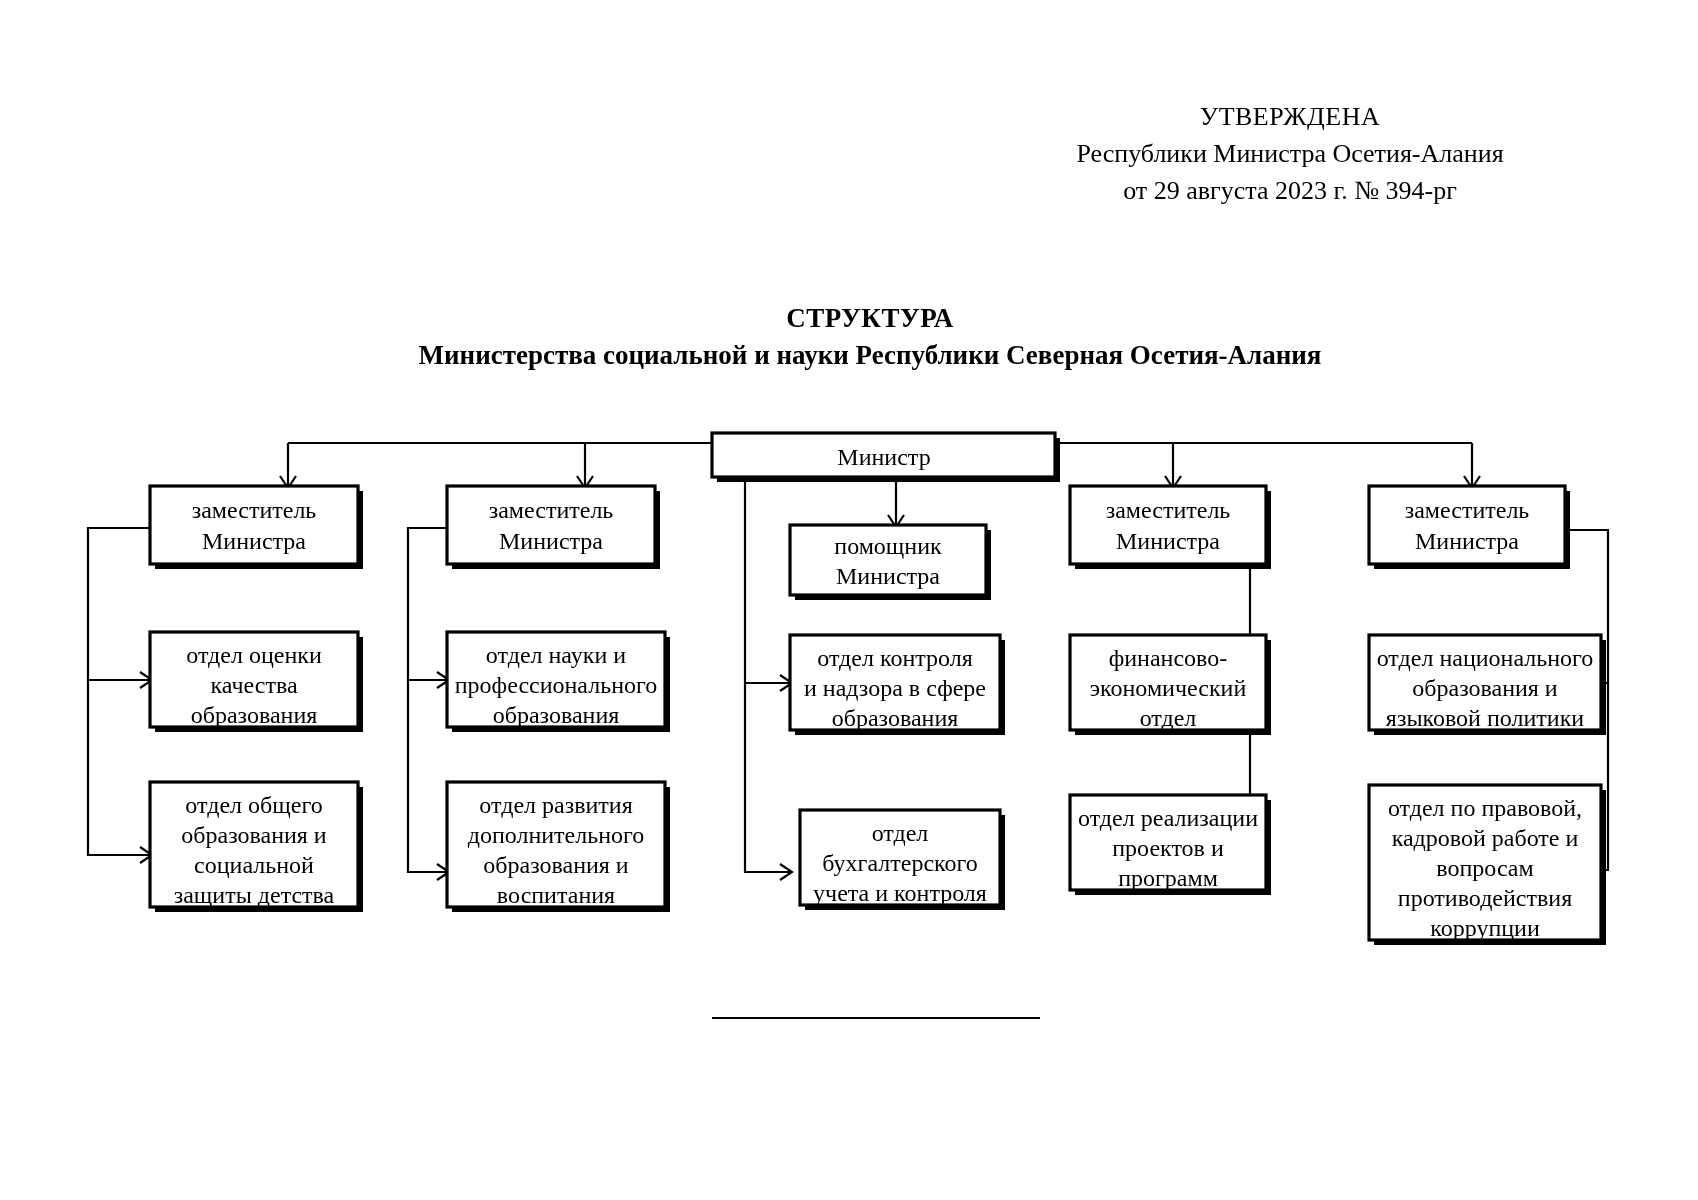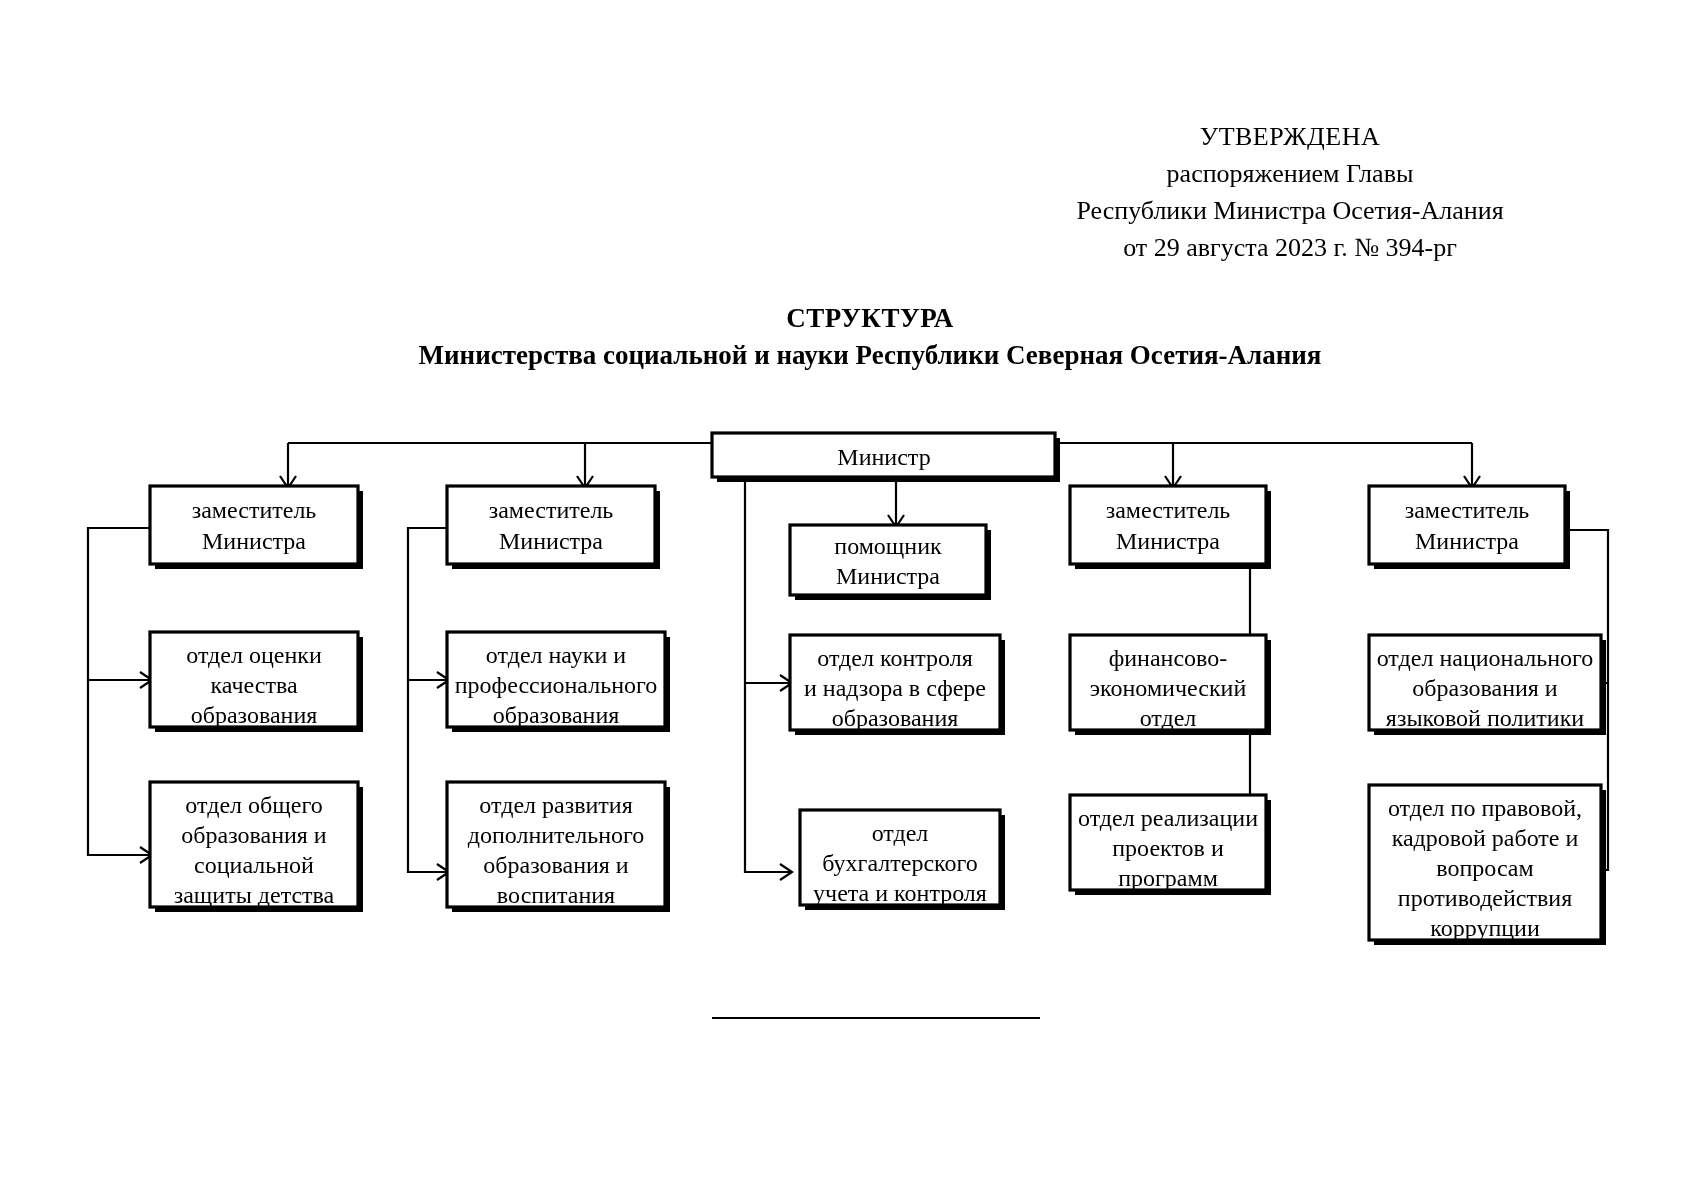--- a/index.html
+++ b/index.html
@@ -21,21 +21,20 @@
     position: absolute;
     top: 98px;
     left: 1020px;
     width: 540px;
     text-align: center;
     font-size: 26px;
     line-height: 37px;
   }
   #approval-block .line-caps {
     letter-spacing: 0.5px;
-    margin-top: 20px;
   }
 
   
   #doc-title-wrap {
     position: absolute;
     top: 300px;
     left: 0;
     width: 1698px;
     text-align: center;
     padding-left: 21px;
@@ -88,21 +87,20 @@
   .rule-line {
     stroke: #000000;
     stroke-width: 2.2;
   }
 </style>
 </head>
 <body>
 
 <div id="approval-block">
   <div class="line-caps">УТВЕРЖДЕНА</div>
-  <div>распоряжением Главы</div>
   <div>Республики Министра Осетия-Алания</div>
   <div>от  29 августа 2023 г.   № 394-рг</div>
 </div>
 
 <div id="doc-title-wrap">
   <div id="doc-title-main">СТРУКТУРА</div>
   <div id="doc-title-sub">Министерства социальной и науки Республики Северная Осетия-Алания</div>
 </div>
 
 <svg id="org-chart" viewBox="0 0 1698 1200">

